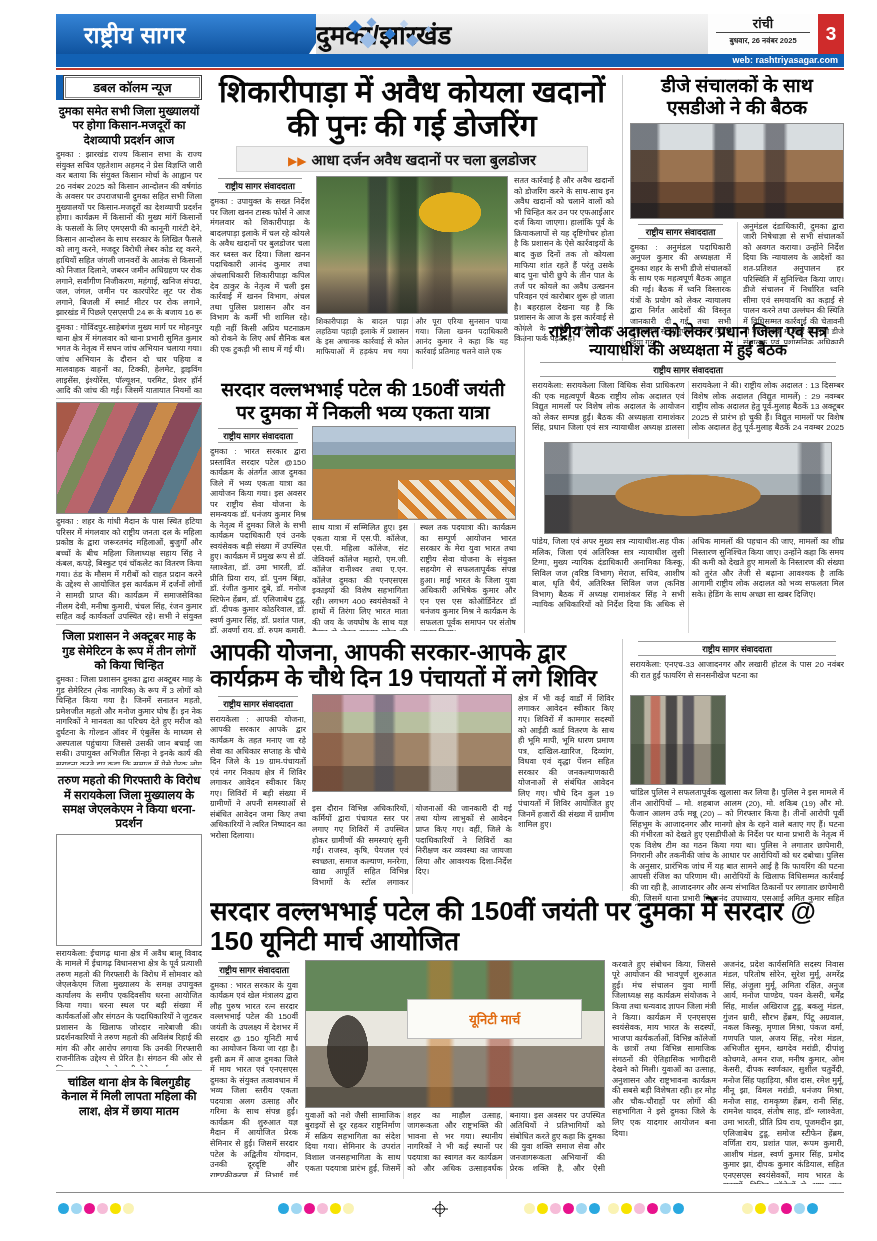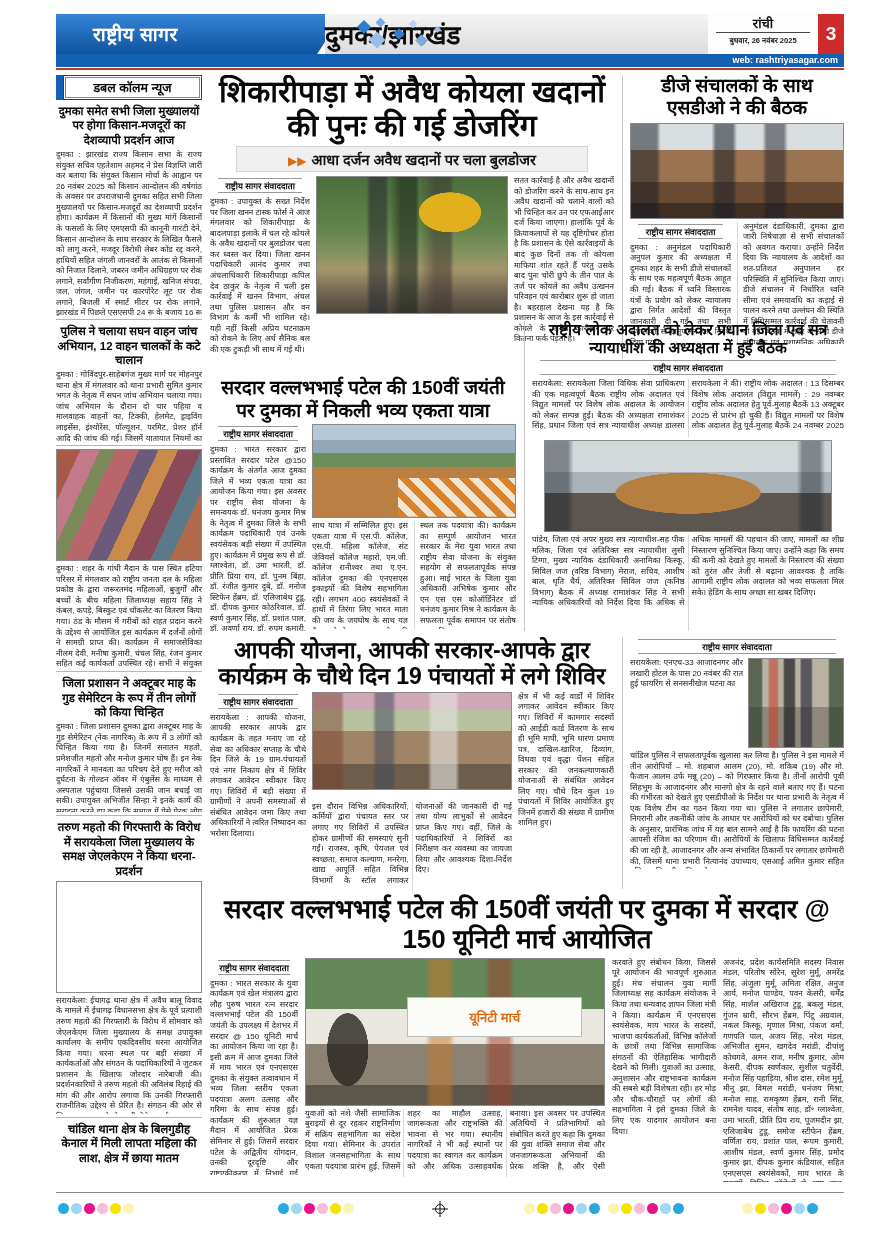--- a/index.html
+++ b/index.html
@@ -3,21 +3,21 @@
 <meta charset="utf-8">
 <style>
   html,body{margin:0;padding:0;background:#fff;}
   .page{position:relative;width:877px;height:1241px;background:#fff;overflow:hidden;
         font-family:"Liberation Sans","DejaVu Sans",sans-serif;color:#1b1b1b;}
   .paper{position:absolute;left:56px;top:14px;width:788px;}
 
   
   .masthead{display:flex;height:40px;}
   .brand{width:250px;background:linear-gradient(180deg,#3584d6,#0f539f);color:#fff;
-         display:flex;align-items:center;padding-left:37px;font-size:19px;font-weight:800;
+         display:flex;align-items:center;padding-left:28px;font-size:23px;font-weight:800;
          clip-path:polygon(0 0,100% 0,91% 100%,0 100%);letter-spacing:.5px;}
   .mast-mid{flex:1;background:linear-gradient(180deg,#f4f4f4,#dcdcdc);position:relative;
             display:flex;align-items:center;margin-left:-18px;}
   .diamonds{position:absolute;left:30px;top:4px;width:110px;height:32px;}
   .dm{position:absolute;display:block;transform:rotate(45deg);}
   .d1{width:10px;height:10px;background:#2f7bd0;left:4px;top:4px;}
   .d2{width:7px;height:7px;background:#7fa9dd;left:22px;top:1px;}
   .d3{width:12px;height:12px;background:#9cbde6;left:16px;top:16px;}
   .d4{width:8px;height:8px;background:#2f7bd0;left:40px;top:12px;}
   .d5{width:6px;height:6px;background:#bcd2ee;left:55px;top:3px;}
@@ -51,21 +51,21 @@
         text-align:center;font-size:12.5px;font-weight:800;padding:3px 0;color:#0c0c0c;}
   .rail-head{font-size:11.5px;font-weight:800;line-height:1.25;text-align:center;color:#0a0a0a;margin:4px 0 3px 0;}
   .rail-photo{width:100%;height:112px;margin:2px 0 3px 0;}
 
   
   .right-region{flex:1;display:flex;flex-direction:column;gap:6px;overflow:hidden;}
   .band{display:flex;gap:8px;}
   .vsep{border-left:1px solid #c9c9c9;padding-left:7px;}
 
   .hl-xl{font-size:30px;font-weight:800;line-height:1.12;text-align:center;color:#080808;}
-  .hl-lg{font-size:23px;font-weight:800;line-height:1.15;text-align:center;color:#080808;}
+  .hl-lg{font-size:23px;font-weight:800;line-height:1.15;text-align:left;color:#080808;}
   .hl-md{font-size:19px;font-weight:800;line-height:1.18;text-align:center;color:#080808;}
   .hl-sm{font-size:15.5px;font-weight:800;line-height:1.2;text-align:center;color:#080808;}
 
   .band-a{height:286px;}
   .lead-block{width:404px;}
   .kicker{margin:4px 26px;background:#efefef;border:1px solid #d2d2d2;text-align:center;
           font-size:14.5px;font-weight:700;padding:2px 0;color:#141414;}
   .kicker .arrows{color:#e06a10;font-size:12px;margin-right:5px;}
   .lead-row{display:flex;gap:6px;margin-top:3px;}
   .lead-colL,.lead-colR{width:100px;flex:none;}
@@ -102,21 +102,21 @@
   .band-c{height:252px;}
   .yojna-block{width:404px;}
   .yojna-row{display:flex;gap:6px;margin-top:2px;}
   .yojna-col1,.yojna-col3{width:96px;flex:none;}
   .yojna-mid{flex:1;}
   .yojna-photo{height:98px;background:
       linear-gradient(90deg, rgba(120,60,40,.45) 6% 14%, rgba(0,0,0,0) 16% 30%, rgba(60,70,90,.5) 32% 40%, rgba(0,0,0,0) 42% 58%, rgba(230,230,225,.6) 60% 72%, rgba(0,0,0,0) 74%),
       linear-gradient(180deg,#cfa8b8 0 18%,#b8c0a0 18% 40%,#a08468 40% 74%,#6f5d4c 74% 100%);}
   .yojna-below{margin-top:12px;height:90px;}
   .nh33-block{flex:1;}
-  .nh33-toprow{display:flex;gap:5px;margin-top:2px;}
+  .nh33-toprow{display:flex;gap:14px;margin-top:2px;flex-direction:column;}
   .nh33-intro{flex:1;}
   .nh33-photo{width:96px;height:90px;flex:none;background:
       linear-gradient(90deg, rgba(40,60,40,.65) 2% 13%, rgba(0,0,0,0) 15% 20%, rgba(200,60,40,.55) 22% 30%, rgba(0,0,0,0) 32% 36%, rgba(30,30,35,.7) 38% 48%, rgba(0,0,0,0) 50% 54%, rgba(40,40,60,.65) 56% 66%, rgba(0,0,0,0) 68% 84%, rgba(40,60,40,.65) 86% 97%),
       linear-gradient(180deg,#b9b2a2 0 55%,#8f887a 55% 100%);}
   .nh33-body{margin-top:3px;height:118px;}
 
   .band-d{display:block;height:300px;}
   .unity-row{display:flex;gap:7px;margin-top:3px;height:224px;}
   .unity-col1{width:88px;flex:none;}
   .unity-mid{width:300px;flex:none;}
@@ -175,21 +175,20 @@
           <div class="hbox">डबल कॉलम न्यूज</div>
         </div>
 
         <div>
           <div class="rail-head">दुमका समेत सभी जिला मुख्यालयों पर होगा किसान-मजदूरों का देशव्यापी प्रदर्शन आज</div>
           <div class="body" style="max-height:166px">दुमका : झारखंड राज्य किसान सभा के राज्य संयुक्त सचिव एहतेशाम अहमद ने प्रेस विज्ञप्ति जारी कर बताया कि संयुक्त किसान मोर्चा के आह्वान पर 26 नवंबर 2025 को किसान आन्दोलन की वर्षगांठ के अवसर पर उपराजधानी दुमका सहित सभी जिला मुख्यालयों पर किसान-मजदूरों का देशव्यापी प्रदर्शन होगा। कार्यक्रम में किसानों की मुख्य मांगें किसानों के फसलों के लिए एमएसपी की कानूनी गारंटी देने, किसान आन्दोलन के साथ सरकार के लिखित फैसले को लागू करने, मजदूर विरोधी लेबर कोड रद्द करने, हाथियों सहित जंगली जानवरों के आतंक से किसानों को निजात दिलाने, जबरन जमीन अधिग्रहण पर रोक लगाने, सर्वांगीण निजीकरण, महंगाई, खनिज संपदा, जल, जंगल, जमीन पर कारपोरेट लूट पर रोक लगाने, बिजली में स्मार्ट मीटर पर रोक लगाने, झारखंड में पिछले एसएसपी 24 रू के बजाय 16 रू में धान खरीद पर रोक लगाने, धान क्रय केंद्र खोल कर एमएसपी के दर पर धान खरीद की गारंटी देने, किसानों एवं आदिवासियों को वनपट्टा देने, मनरेगा में 200 दिन काम एवं 600 रू मजदूरी, सेटलमेंट का काम जल्द शुरू करने, हड़पी हुई जमीन को रैयतों को वापस करने एवं तितिर न्यायालय को जिला मुख्यालय में संचालित करने आदि को लेकर किया जा रहा है। प्रदर्शन में बड़ी संख्या में किसान-मजदूर शामिल होंगे।</div>
         </div>
         <div class="rule"></div>
 
         <div>
-          <div class="rail-head">पुलिस ने चलाया सघन वाहन जांच अभियान, 12 वाहन चालकों के कटे चालान</div>
           <div class="body" style="max-height:72px">दुमका : गोविंदपुर-साहेबगंज मुख्य मार्ग पर मोहनपुर थाना क्षेत्र में मंगलवार को थाना प्रभारी सुमित कुमार भगत के नेतृत्व में सघन जांच अभियान चलाया गया। जांच अभियान के दौरान दो चार पहिया व मालवाहक वाहनों का, टिक्की, हेलमेट, ड्राइविंग लाइसेंस, इंश्योरेंस, पॉल्यूशन, परमिट, प्रेशर हॉर्न आदि की जांच की गई। जिसमें यातायात नियमों का उल्लंघन करने वाले 12 वाहन चालकों का चालान काटा गया। मौके पर एसआई राजन सिंह, मंडी, मुंशी ब्रजमोहन सिंह, सत्यम कुमार, अनुप बाउरी, सशस्त्र पुलिस कर्मी सहित अन्य मौजूद थे।</div>
         </div>
         <div class="rule"></div>
 
         <div>
           <div class="photo rail-photo" style="background:linear-gradient(115deg,#a85948 0 12%,#c4798a 12% 22%,#7a8a5a 22% 30%,#b8656b 30% 42%,#6b5a7a 42% 52%,#c98a4a 52% 62%,#8a4a5a 62% 74%,#5a7a8a 74% 84%,#b06a4a 84% 100%);"></div>
           <div class="body" style="max-height:104px">दुमका : शहर के गांधी मैदान के पास स्थित हटिया परिसर में मंगलवार को राष्ट्रीय जनता दल के महिला प्रकोष्ठ के द्वारा जरूरतमंद महिलाओं, बुजुर्गों और बच्चों के बीच महिला जिलाध्यक्ष सहाय सिंह ने कंबल, कपड़े, बिस्कुट एवं चॉकलेट का वितरण किया गया। ठंड के मौसम में गरीबों को राहत प्रदान करने के उद्देश्य से आयोजित इस कार्यक्रम में दर्जनों लोगों ने सामग्री प्राप्त की। कार्यक्रम में समाजसेविका नीलम देवी, मनीषा कुमारी, चंचल सिंह, रंजन कुमार सहित कई कार्यकर्ता उपस्थित रहे। सभी ने संयुक्त रूप से जरूरतमंद लोगों तक मदद पहुंचाने की प्रतिबद्धता दोहराई। महिला जिलाध्यक्ष ने कहा कि सामाजिक सरोकार ही उनके कार्य का मूल आधार है और आगे भी ऐसे जनसेवा कार्यक्रम लगातार जारी रहेंगे।</div>
         </div>
         <div class="rule"></div>
 
@@ -226,20 +225,21 @@
             <div class="kicker">
               <span class="arrows">▶▶</span><span>आधा दर्जन अवैध खदानों पर चला बुलडोजर</span>
             </div>
             <div class="lead-row">
               <div class="lead-colL">
                 <div class="byline">राष्ट्रीय सागर संवाददाता</div>
                 <div class="body" style="max-height:176px">दुमका : उपायुक्त के सख्त निर्देश पर जिला खनन टास्क फोर्स ने आज मंगलवार को शिकारीपाड़ा के बादलपाड़ा इलाके में चल रहे कोयले के अवैध खदानों पर बुलडोजर चला कर ध्वस्त कर दिया। जिला खनन पदाधिकारी आनंद कुमार तथा अंचलाधिकारी शिकारीपाड़ा कपिल देव ठाकुर के नेतृत्व में चली इस कार्रवाई में खनन विभाग, अंचल तथा पुलिस प्रशासन और वन विभाग के कर्मी भी शामिल रहे। यही नहीं किसी अप्रिय घटनाक्रम को रोकने के लिए अर्ध सैनिक बल की एक टुकड़ी भी साथ में गई थी।</div>
               </div>
               <div class="lead-mid">
                 <div class="photo lead-photo"></div>
+                <div class="lead-caption cols2">शिकारीपाड़ा के बादल पाड़ा लहठिया पहाड़ी इलाके में प्रशासन के इस अचानक कार्रवाई से कोल माफियाओं में हड़कंप मच गया और पूरा एरिया सुनसान पाया गया। जिला खनन पदाधिकारी आनंद कुमार ने कहा कि यह कार्रवाई प्रतिमाह चलने वाले एक</div>
               </div>
               <div class="lead-colR">
                 <div class="body" style="max-height:196px">सतत कार्रवाई है और अवैध खदानों को डोजरिंग करने के साथ-साथ इन अवैध खदानों को चलाने वालों को भी चिन्हित कर उन पर एफआईआर दर्ज किया जाएगा। हालांकि पूर्व के क्रियाकलापों से यह दृष्टिगोचर होता है कि प्रशासन के ऐसे कार्रवाइयों के बाद कुछ दिनों तक तो कोयला माफिया शांत रहते हैं परंतु उसके बाद पुनः चोरी छुपे के तीन पात के तर्ज पर कोयले का अवैध उत्खनन परिवहन एवं कारोबार शुरू हो जाता है। बहरहाल देखना यह है कि प्रशासन के आज के इस कार्रवाई से कोयले के अवैध कारोबार पर कितना फर्क पड़ता है।</div>
               </div>
             </div>
           </div>
           <div class="dje-block vsep">
             <div class="hl-md">डीजे संचालकों के साथ एसडीओ ने की बैठक</div>
             <div class="photo dje-photo"></div>
             <div style="display:flex;gap:6px;">

